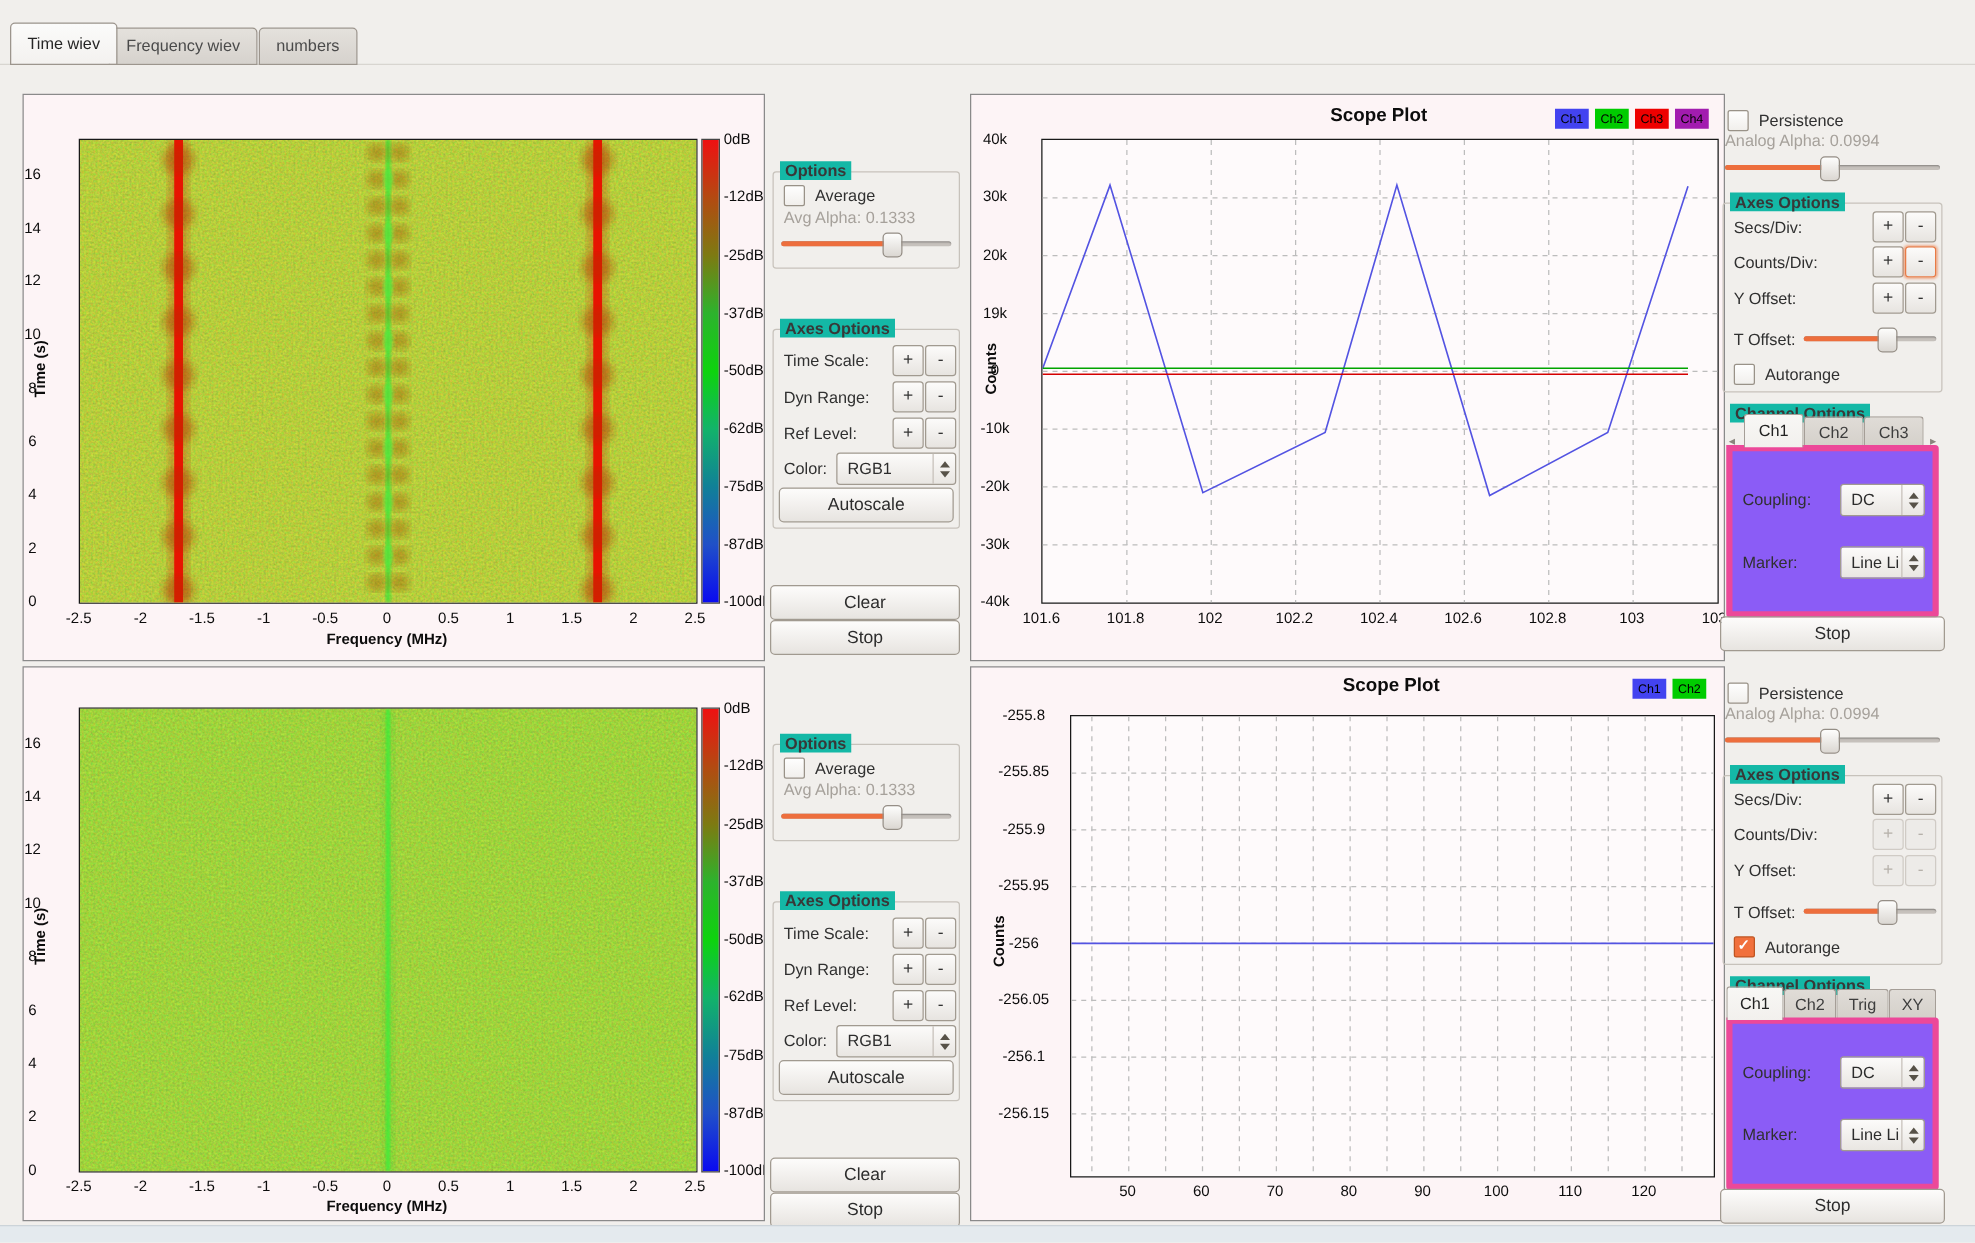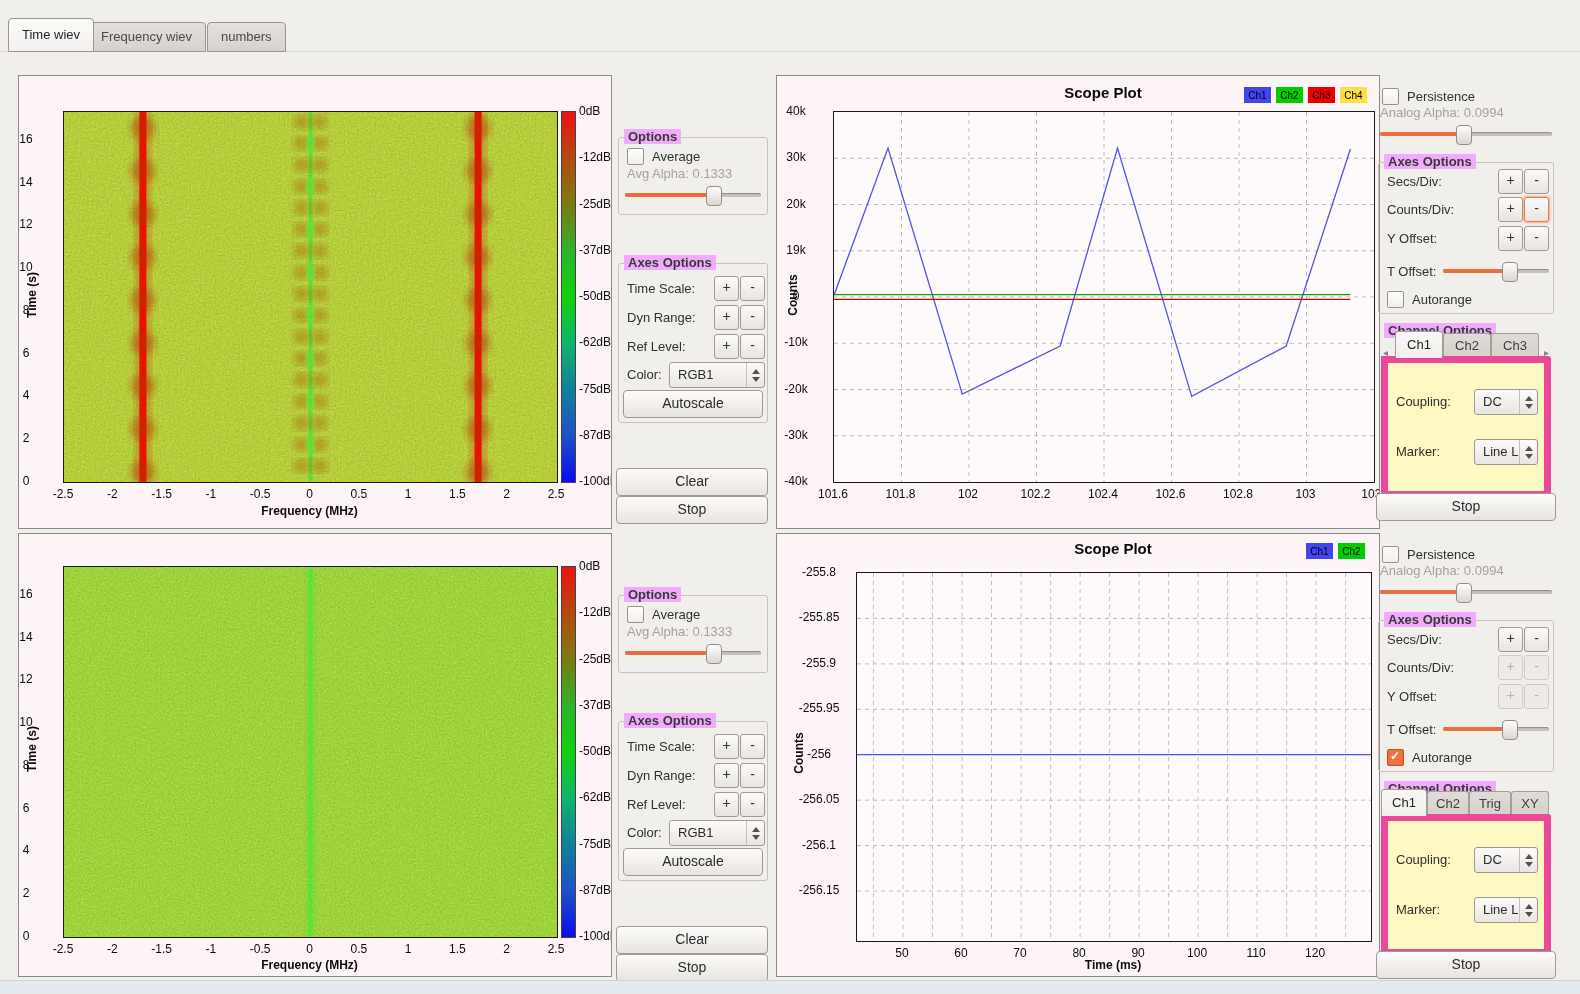--- a/index.html
+++ b/index.html
@@ -21,21 +21,21 @@
   .axlab{position:absolute;font-weight:bold;font-size:12px;color:#0c0c0c;text-align:center}
   .rot{transform:rotate(-90deg)}
   .legend{position:absolute;display:flex;gap:5px}
   .chip{width:27px;height:16px;display:flex;align-items:center;justify-content:center;font-size:10px;color:#000}
   .colorbar{position:absolute;border:1px solid #444}
   .cblab{position:absolute;font-size:12px;color:#0c0c0c;width:56px;text-align:left}
   .grid{stroke:#bcbcbc;stroke-width:1;stroke-dasharray:4 4}
   
   .ctlcol{position:absolute;font-size:13px}
   .grp{position:absolute;border:1px solid #c7c2bb;border-radius:3px}
-  .grp-title{position:absolute;top:-9px;left:5px;background:#f0abfc;padding:0 4px;font-weight:bold;font-size:13px;color:#383838;white-space:nowrap}
+  .grp-title{position:absolute;top:-9px;left:5px;background:#14b8a6;padding:0 4px;font-weight:bold;font-size:13px;color:#383838;white-space:nowrap}
   .row{position:absolute;left:8px;right:4px;height:24px;display:flex;align-items:center}
   .rowlabel{font-size:13px;color:#303030;white-space:nowrap}
   .graytext{position:absolute;font-size:13px;color:#a6a19b;white-space:nowrap}
   .cb{width:15px;height:15px;border:1px solid #999288;border-radius:2px;background:linear-gradient(#fefefe,#f1efec);display:inline-block;flex:none}
   .cb.on{background:#f1703c;border-color:#bf5420;position:relative}
   .cb.on::after{content:"✓";position:absolute;left:2px;top:-1px;color:#fff;font-size:12px;font-weight:bold}
   .cblbl{margin-left:8px}
   .sq{position:absolute;width:23px;height:23px;border:1px solid #a19a90;border-radius:3px;
       background:linear-gradient(#fcfbfa,#e7e4e0);text-align:center;line-height:21px;font-size:14px;color:#333}
   .sq.focus{border:1px solid #e87a45;box-shadow:0 0 2px 1px rgba(233,122,69,.55)}
@@ -48,21 +48,21 @@
   .slider .handle{position:absolute;top:0;left:calc(var(--p) - 7px);width:14px;height:18px;border:1px solid #958e86;border-radius:4px;
        background:linear-gradient(#fdfdfc,#dbd7d2)}
   .combo{position:absolute;height:24px;border:1px solid #a19a90;border-radius:3px;background:linear-gradient(#fcfbfa,#e9e6e2);font-size:13px}
   .combo .ctx{position:absolute;left:8px;top:4px;right:19px;overflow:hidden;white-space:nowrap;color:#2c2c2c}
   .combo .spin{position:absolute;right:0;top:0;bottom:0;width:17px;border-left:1px solid #c6c0b9;display:flex;flex-direction:column;align-items:center;justify-content:center;gap:3px}
   .tri-up{width:0;height:0;border-left:4px solid transparent;border-right:4px solid transparent;border-bottom:5px solid #575248}
   .tri-dn{width:0;height:0;border-left:4px solid transparent;border-right:4px solid transparent;border-top:5px solid #575248}
   .chtab{position:absolute;top:1px;height:23px;border:1px solid #a59e97;border-bottom:none;border-radius:3px 3px 0 0;
        background:linear-gradient(#e0dcd7,#d4d0ca);font-size:13px;text-align:center;line-height:23px;color:#3d3d3d}
   .chtab.active{top:-1px;height:26px;line-height:26px;background:linear-gradient(#f8f7f5,#f2f0ed);z-index:2;color:#222}
-  .chcontent{position:absolute;border:7px solid #ec4899;border-radius:0 3px 3px 3px;background:#fef9c3}
+  .chcontent{position:absolute;border:5px solid #ec4899;border-radius:0 3px 3px 3px;background:#8b5cf6}
   .arrowbtn{position:absolute;width:13px;height:21px;font-size:10px;color:#8a857d;display:flex;align-items:center;justify-content:center}
   .bottomstrip{position:absolute;left:0;right:0;bottom:0;height:13px;background:#e4eaee;border-top:1px solid #ccd4d9}
 </style>
 </head>
 <body>
 
 <div class="tabbar">
   <div class="tab active" style="left:0">Time wiev</div>
   <div class="tab" style="left:79px">Frequency wiev</div>
   <div class="tab" style="left:199px">numbers</div>
@@ -185,21 +185,21 @@
     <div class="tick ty" style="left: -24px; top: 98.578px;">14</div>
     <div class="tick ty" style="left: -24px; top: 55.8035px;">16</div>
   </div>
 
 <div class="panel" id="p1" style="left:776px;top:75px;width:602px;height:452px">
   <div class="plot-title" style="left:56px;top:8px;width:540px">Scope Plot</div>
   <div class="legend" style="right:12px;top:11px">
       <div class="chip" style="background: rgb(67, 67, 240);">Ch1</div>
       <div class="chip" style="background: rgb(0, 204, 0);">Ch2</div>
       <div class="chip" style="background: rgb(238, 0, 0);">Ch3</div>
-      <div class="chip" style="background: #fde047;">Ch4</div>
+      <div class="chip" style="background: #a21caf;">Ch4</div>
     </div>
   <div class="axlab rot" style="left:-24px;top:212px;width:80px">Counts</div>
   <div class="plot-canvas" style="left:56px;top:35px;width:540px;height:370px">
       <svg width="540" height="370">
         <line x1="67.5" y1="0" x2="67.5" y2="370" class="grid"></line>
         <line x1="135.0" y1="0" x2="135.0" y2="370" class="grid"></line>
         <line x1="202.5" y1="0" x2="202.5" y2="370" class="grid"></line>
         <line x1="270.0" y1="0" x2="270.0" y2="370" class="grid"></line>
         <line x1="337.5" y1="0" x2="337.5" y2="370" class="grid"></line>
         <line x1="405.0" y1="0" x2="405.0" y2="370" class="grid"></line>
@@ -290,21 +290,20 @@
     <div class="tick ty" style="left: -24px; top: 52.8035px;">16</div>
   </div>
 
 <div class="panel" id="p3" style="left:776px;top:533px;width:602px;height:442px">
   <div class="plot-title" style="left:79px;top:6px;width:514px">Scope Plot</div>
   <div class="legend" style="right:14px;top:9px">
       <div class="chip" style="background: rgb(67, 67, 240);">Ch1</div>
       <div class="chip" style="background: rgb(0, 204, 0);">Ch2</div>
     </div>
   <div class="axlab rot" style="left:-18px;top:212px;width:80px">Counts</div>
-  <div class="axlab" style="left:79px;top:424px;width:514px">Time (ms)</div>
   <div class="plot-canvas" style="left:79px;top:38px;width:514px;height:368px">
       <svg width="514" height="368">
         <line x1="16.5" y1="0" x2="16.5" y2="368" class="grid"></line>
         <line x1="46.0" y1="0" x2="46.0" y2="368" class="grid"></line>
         <line x1="75.5" y1="0" x2="75.5" y2="368" class="grid"></line>
         <line x1="105.0" y1="0" x2="105.0" y2="368" class="grid"></line>
         <line x1="134.5" y1="0" x2="134.5" y2="368" class="grid"></line>
         <line x1="164.1" y1="0" x2="164.1" y2="368" class="grid"></line>
         <line x1="193.6" y1="0" x2="193.6" y2="368" class="grid"></line>
         <line x1="223.1" y1="0" x2="223.1" y2="368" class="grid"></line>

